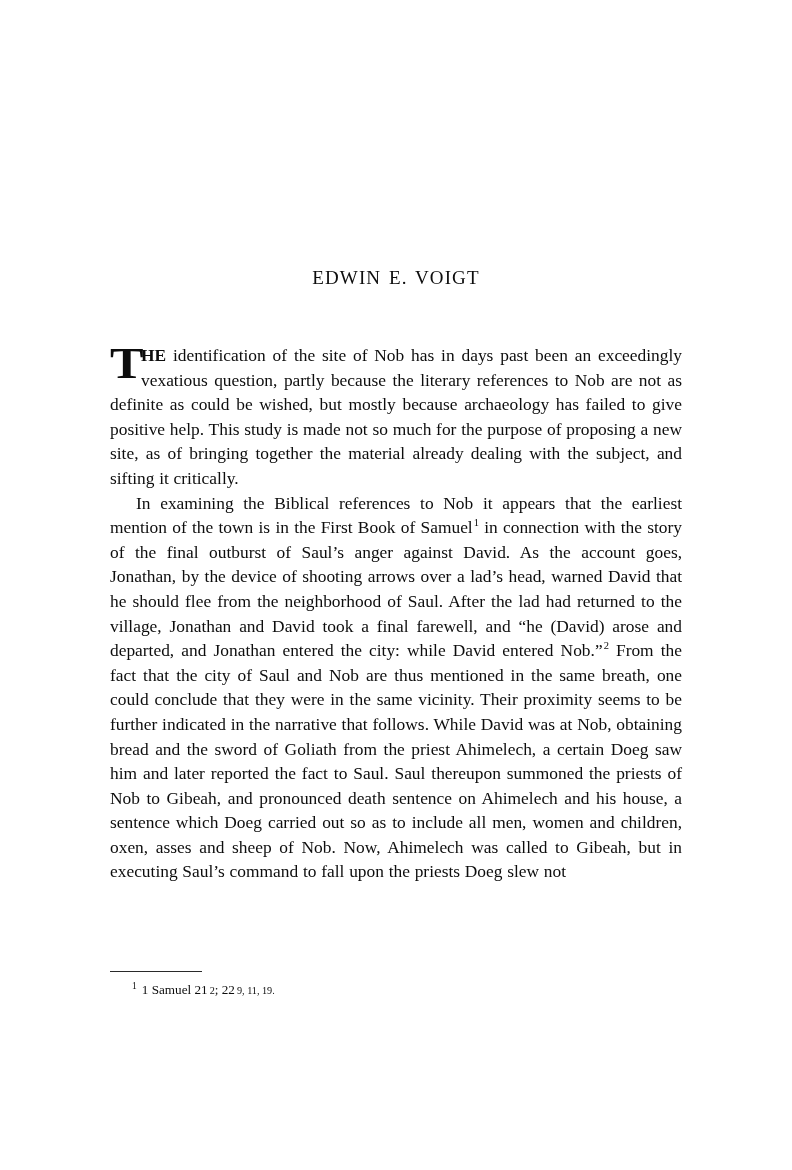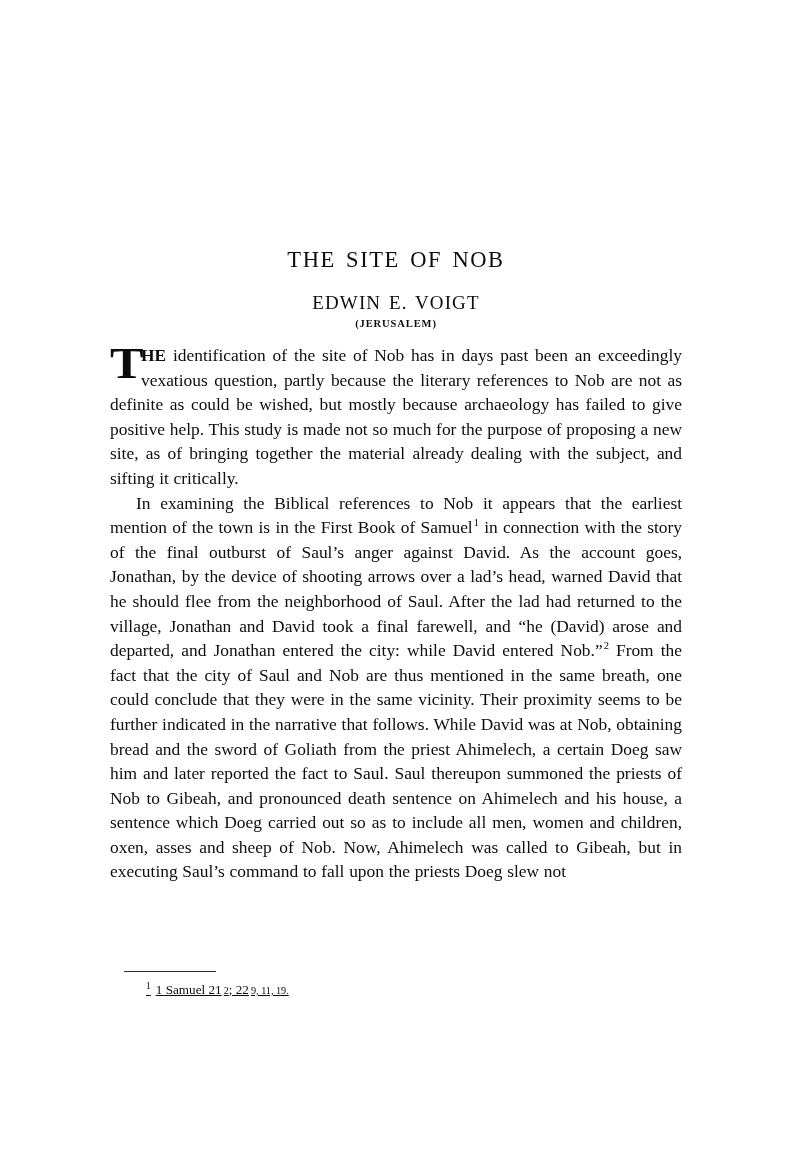--- a/index.html
+++ b/index.html
@@ -99,24 +99,23 @@
   sup.fn {
     font-size: 10.5px;
     vertical-align: super;
     line-height: 0;
     margin-left: 1px;
   }
 
   
   .footnote-area {
     position: absolute;
-    left: 124px;
+    left: 110px;
     top: 971px;
     width: 572px;
-    text-decoration: underline;
   }
   .footnote-rule {
     width: 92px;
     height: 1px;
     background: #2a2a2a;
     margin: 0 0 9px 0;
   }
   .footnote {
     font-size: 13.2px;
     line-height: 17.5px;
@@ -135,23 +134,21 @@
   .verse {
     font-size: 10.2px;
   }
 </style>
 </head>
 <body>
 
 <div class="page">
 
   <div class="title-block">
-    <h1 class="article-title">THE SITE OF NOB</h1>
     <div class="byline">EDWIN E. VOIGT</div>
-    <div class="affiliation">(JERUSALEM)</div>
   </div>
 
   <div class="body-col">
 
     <p class="para first-para"><span class="dropcap">T</span><span class="smallcaps-lead">HE</span><span> identification of the site of Nob has in days past been an exceedingly vexatious question, partly because the literary references to Nob are not as definite as could be wished, but mostly because archaeology has failed to give positive help.  This study is made not so much for the purpose of proposing a new site, as of bringing together the material already dealing with the subject, and sifting it critically.</span></p>
 
     <p class="para"><span>In examining the Biblical references to Nob it appears that the earliest mention of the town is in the First Book of Samuel</span><sup class="fn">1</sup><span> in connection with the story of the final outburst of Saul’s anger against David.  As the account goes, Jonathan, by the device of shooting arrows over a lad’s head, warned David that he should flee from the neighborhood of Saul. After the lad had returned to the village, Jonathan and David took a final farewell, and “he (David) arose and departed, and Jonathan entered the city: while David entered Nob.”</span><sup class="fn">2</sup><span>  From the fact that the city of Saul and Nob are thus mentioned in the same breath, one could conclude that they were in the same vicinity.  Their proximity seems to be further indicated in the narrative that follows.  While David was at Nob, obtaining bread and the sword of Goliath from the priest Ahimelech, a certain Doeg saw him and later reported the fact to Saul.  Saul thereupon summoned the priests of Nob to Gibeah, and pronounced death sentence on Ahimelech and his house, a sentence which Doeg carried out so as to include all men, women and children, oxen, asses and sheep of Nob.  Now, Ahimelech was called to Gibeah, but in executing Saul’s command to fall upon the priests Doeg slew not</span></p>
 
   </div>
 

